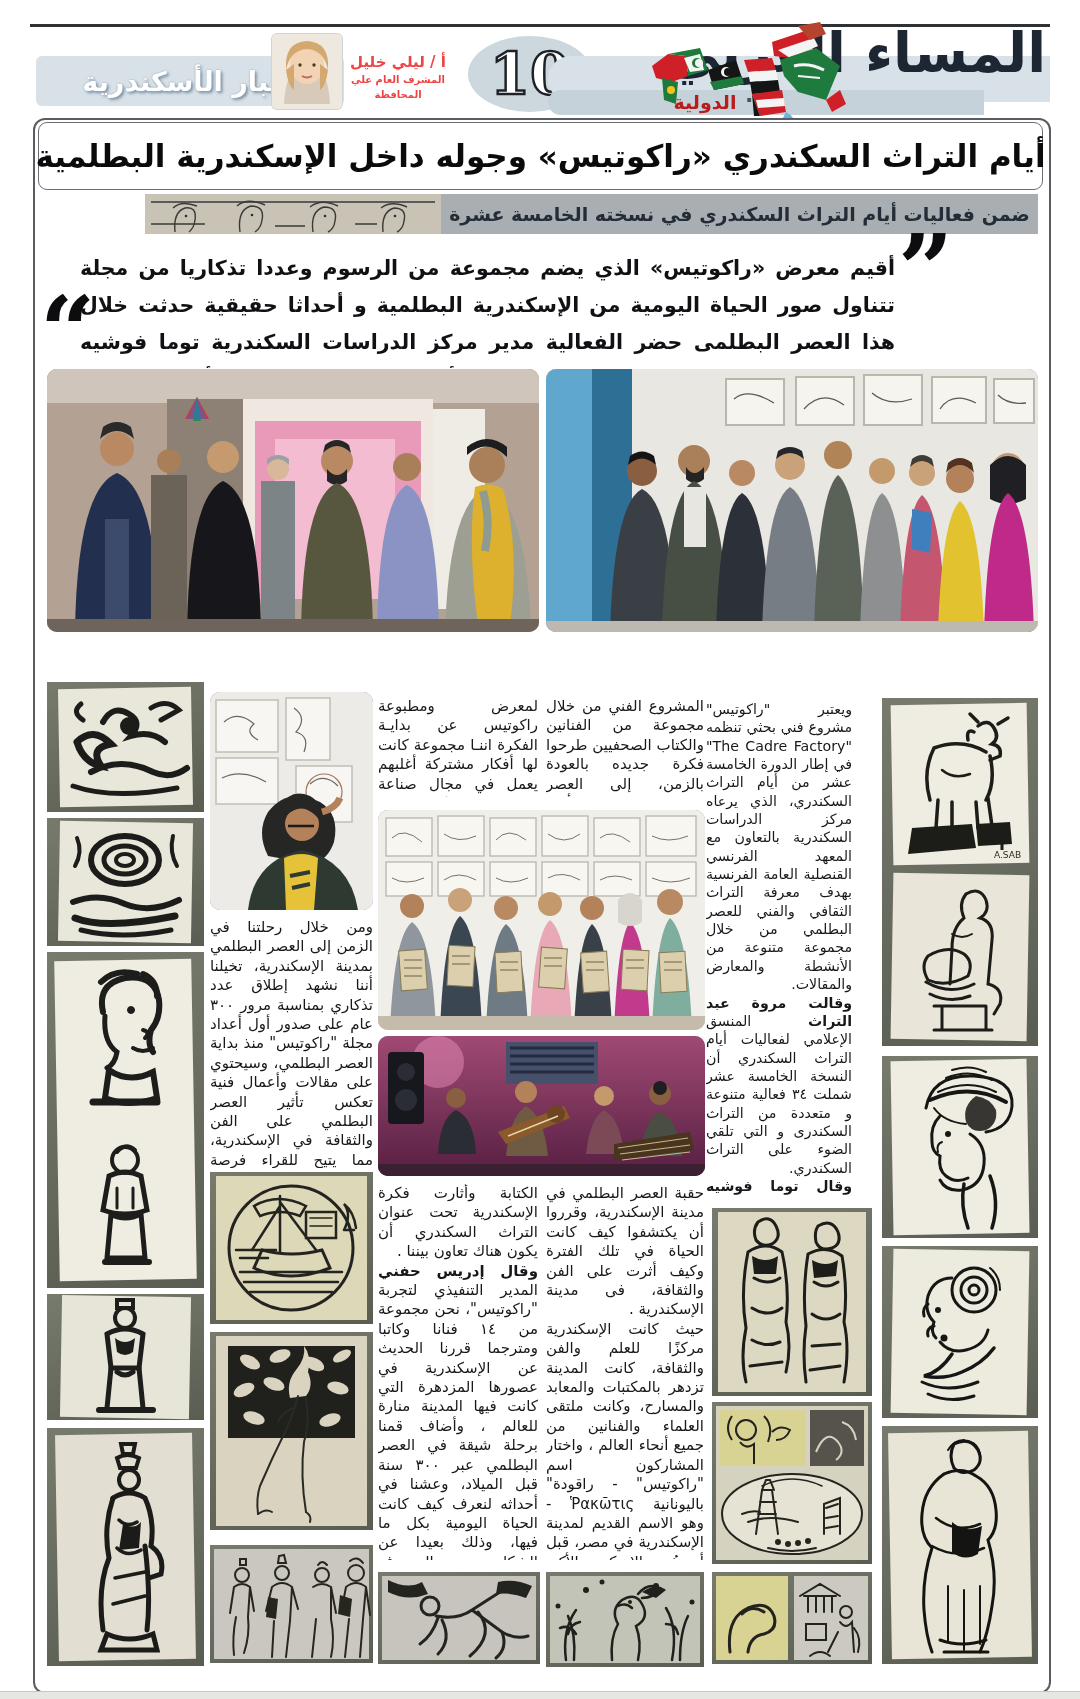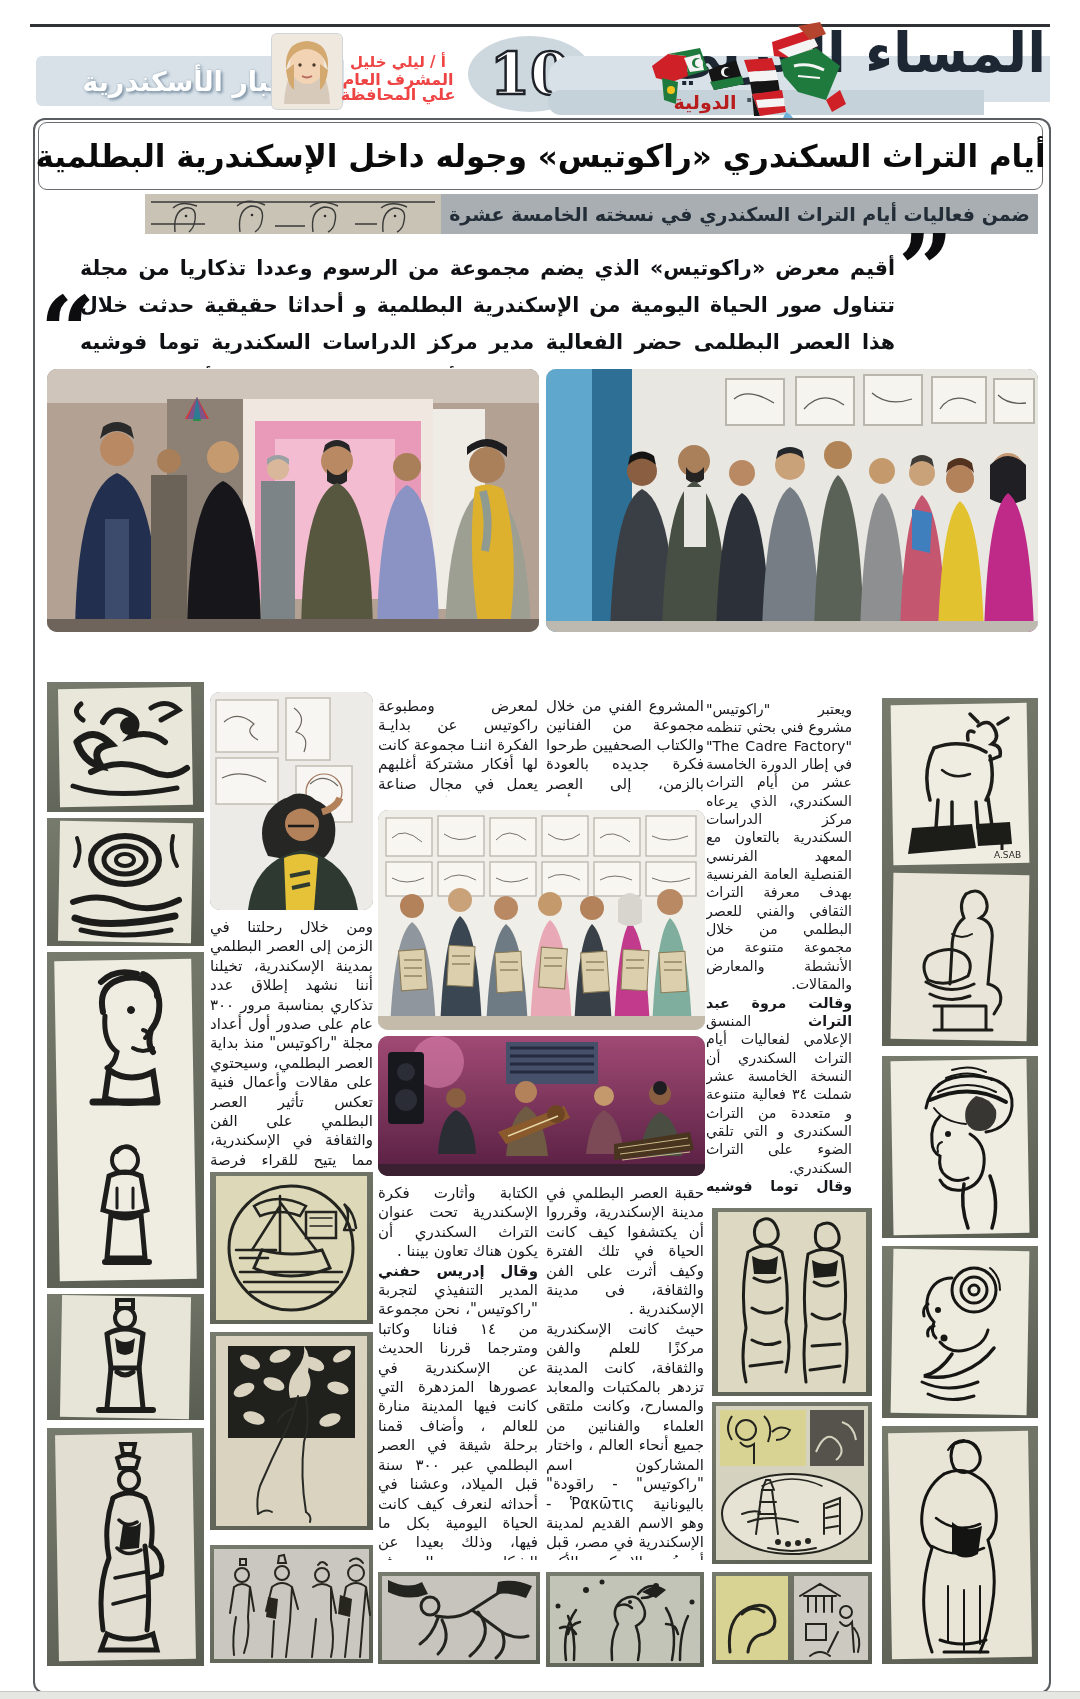--- a/index.html
+++ b/index.html
@@ -9,21 +9,21 @@
   
   .top-rule{left:30px;top:24px;width:1020px;height:3px;background:#2f3134;}
   .band-left{left:36px;top:56px;width:308px;height:50px;background:#d8e1e8;border-radius:6px;
              display:flex;align-items:center;justify-content:center;}
   .band-left span{font-size:27px;font-weight:bold;color:#fff;
        text-shadow:0 0 2px #93a3b2,2px 2px 3px #7e93a6;letter-spacing:1px;}
   .byline-photo{left:272px;top:34px;width:70px;height:75px;border-radius:5px;overflow:hidden;
        box-shadow:0 0 0 1px #cfd4d8;background:#efe9e2;}
   .byline-text{left:338px;top:52px;width:120px;text-align:center;color:#ef4444;direction:rtl;}
   .byline-text .n{font-size:15px;font-weight:bold;line-height:20px;}
-  .byline-text .r{font-size:16px;font-weight:bold;line-height:15px;}
+  .byline-text .r{font-size:10px;font-weight:bold;line-height:15px;}
   .pn-blob{left:468px;top:36px;width:124px;height:76px;background:#ccd7de;border-radius:50%;
            display:flex;align-items:center;justify-content:center;}
   .pn-blob span{font-family:"DejaVu Serif",serif;font-size:58px;font-weight:bold;color:#fff;
            -webkit-text-stroke:2.5px #1e2228;text-stroke:2.5px #1e2228;
            text-shadow:0 0 1px #000;line-height:1;}
   .band-right{left:548px;top:56px;width:502px;height:46px;background:#d8e1e8;border-radius:24px 0 0 24px;}
   .band-sub{left:548px;top:90px;width:436px;height:25px;background:#c6d2da;border-radius:13px 0 0 13px;}
   .dawliya{left:660px;top:91px;width:90px;font-size:19px;font-weight:bold;color:#b91c1c;direction:rtl;text-align:center;}
   .dots{left:745px;top:82px;font-size:22px;font-weight:bold;color:#4a5560;letter-spacing:2px;}
   .masthead{left:560px;top:26px;width:486px;text-align:right;font-size:55px;font-weight:900;

